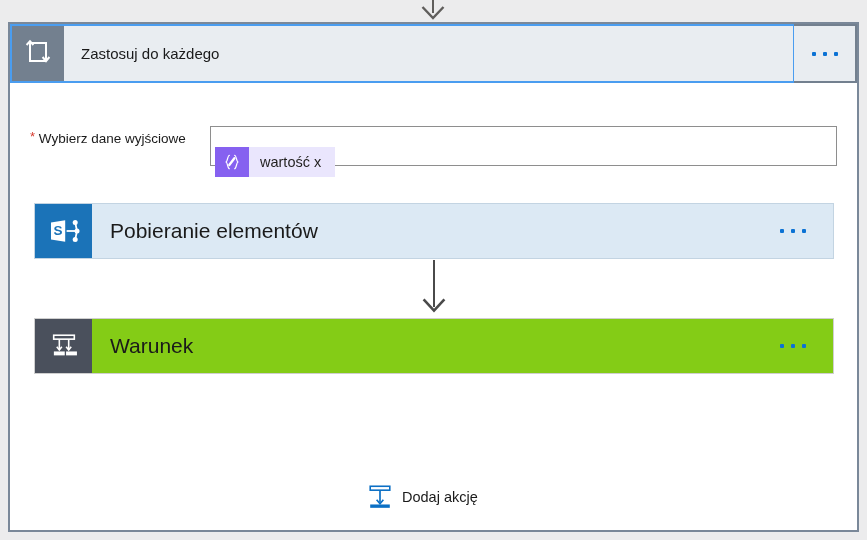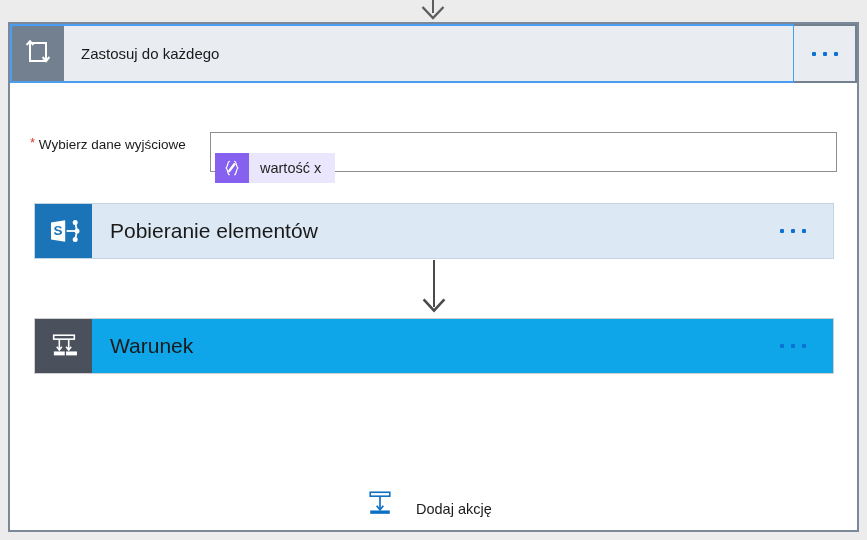--- a/index.html
+++ b/index.html
@@ -92,21 +92,21 @@
   .dots i {
     display: block;
     width: 4px; height: 4px;
     background: #0b72d4;
     border-radius: 1px;
   }
 
   
   .param-row {
     position: absolute;
-    left: 0; top: 65px;
+    left: 0; top: 59px;
     width: 847px; height: 98px;
   }
   .param-label {
     position: absolute;
     left: 20px; top: 45px;
     width: 180px;
     font-size: 13.5px;
     line-height: 21px;
     color: #1a1a1a;
   }
@@ -153,21 +153,21 @@
   
   .action-row {
     position: absolute;
     left: 24px;
     width: 800px; height: 56px;
     display: flex;
     align-items: stretch;
     border: 1px solid #c9c9c9;
   }
   .action-row.sharepoint { top: 179px; background: #dce9f4; border-color: #c3d4e2; }
-  .action-row.condition  { top: 294px; background: #0ea5e9; border-color: #cfcfcf; }
+  .action-row.condition  { top: 294px; background: #84cc16; border-color: #cfcfcf; }
 
   .action-icon-tile {
     flex: 0 0 57px;
     display: flex;
     align-items: center;
     justify-content: center;
   }
   .action-icon-tile.sp   { background: #1b73b8; }
   .action-icon-tile.cond { background: #4a505c; }
   .action-icon-tile svg { display: block; }
@@ -207,22 +207,22 @@
     width: 24px; height: 16px;
   }
   .inner-connector .head svg { display: block; }
 
   
   .add-action {
     position: absolute;
     left: 356px; top: 453px;
     height: 40px;
     display: flex;
-    align-items: flex-end;
-    gap: 22px;
+    align-items: center;
+    gap: 8px;
     cursor: pointer;
   }
   .add-action-icon { display: flex; align-items: center; }
   .add-action-icon svg { display: block; }
   .add-action-label {
     font-size: 14.5px;
     color: #1a1a1a;
     white-space: nowrap;
   }
 </style>

